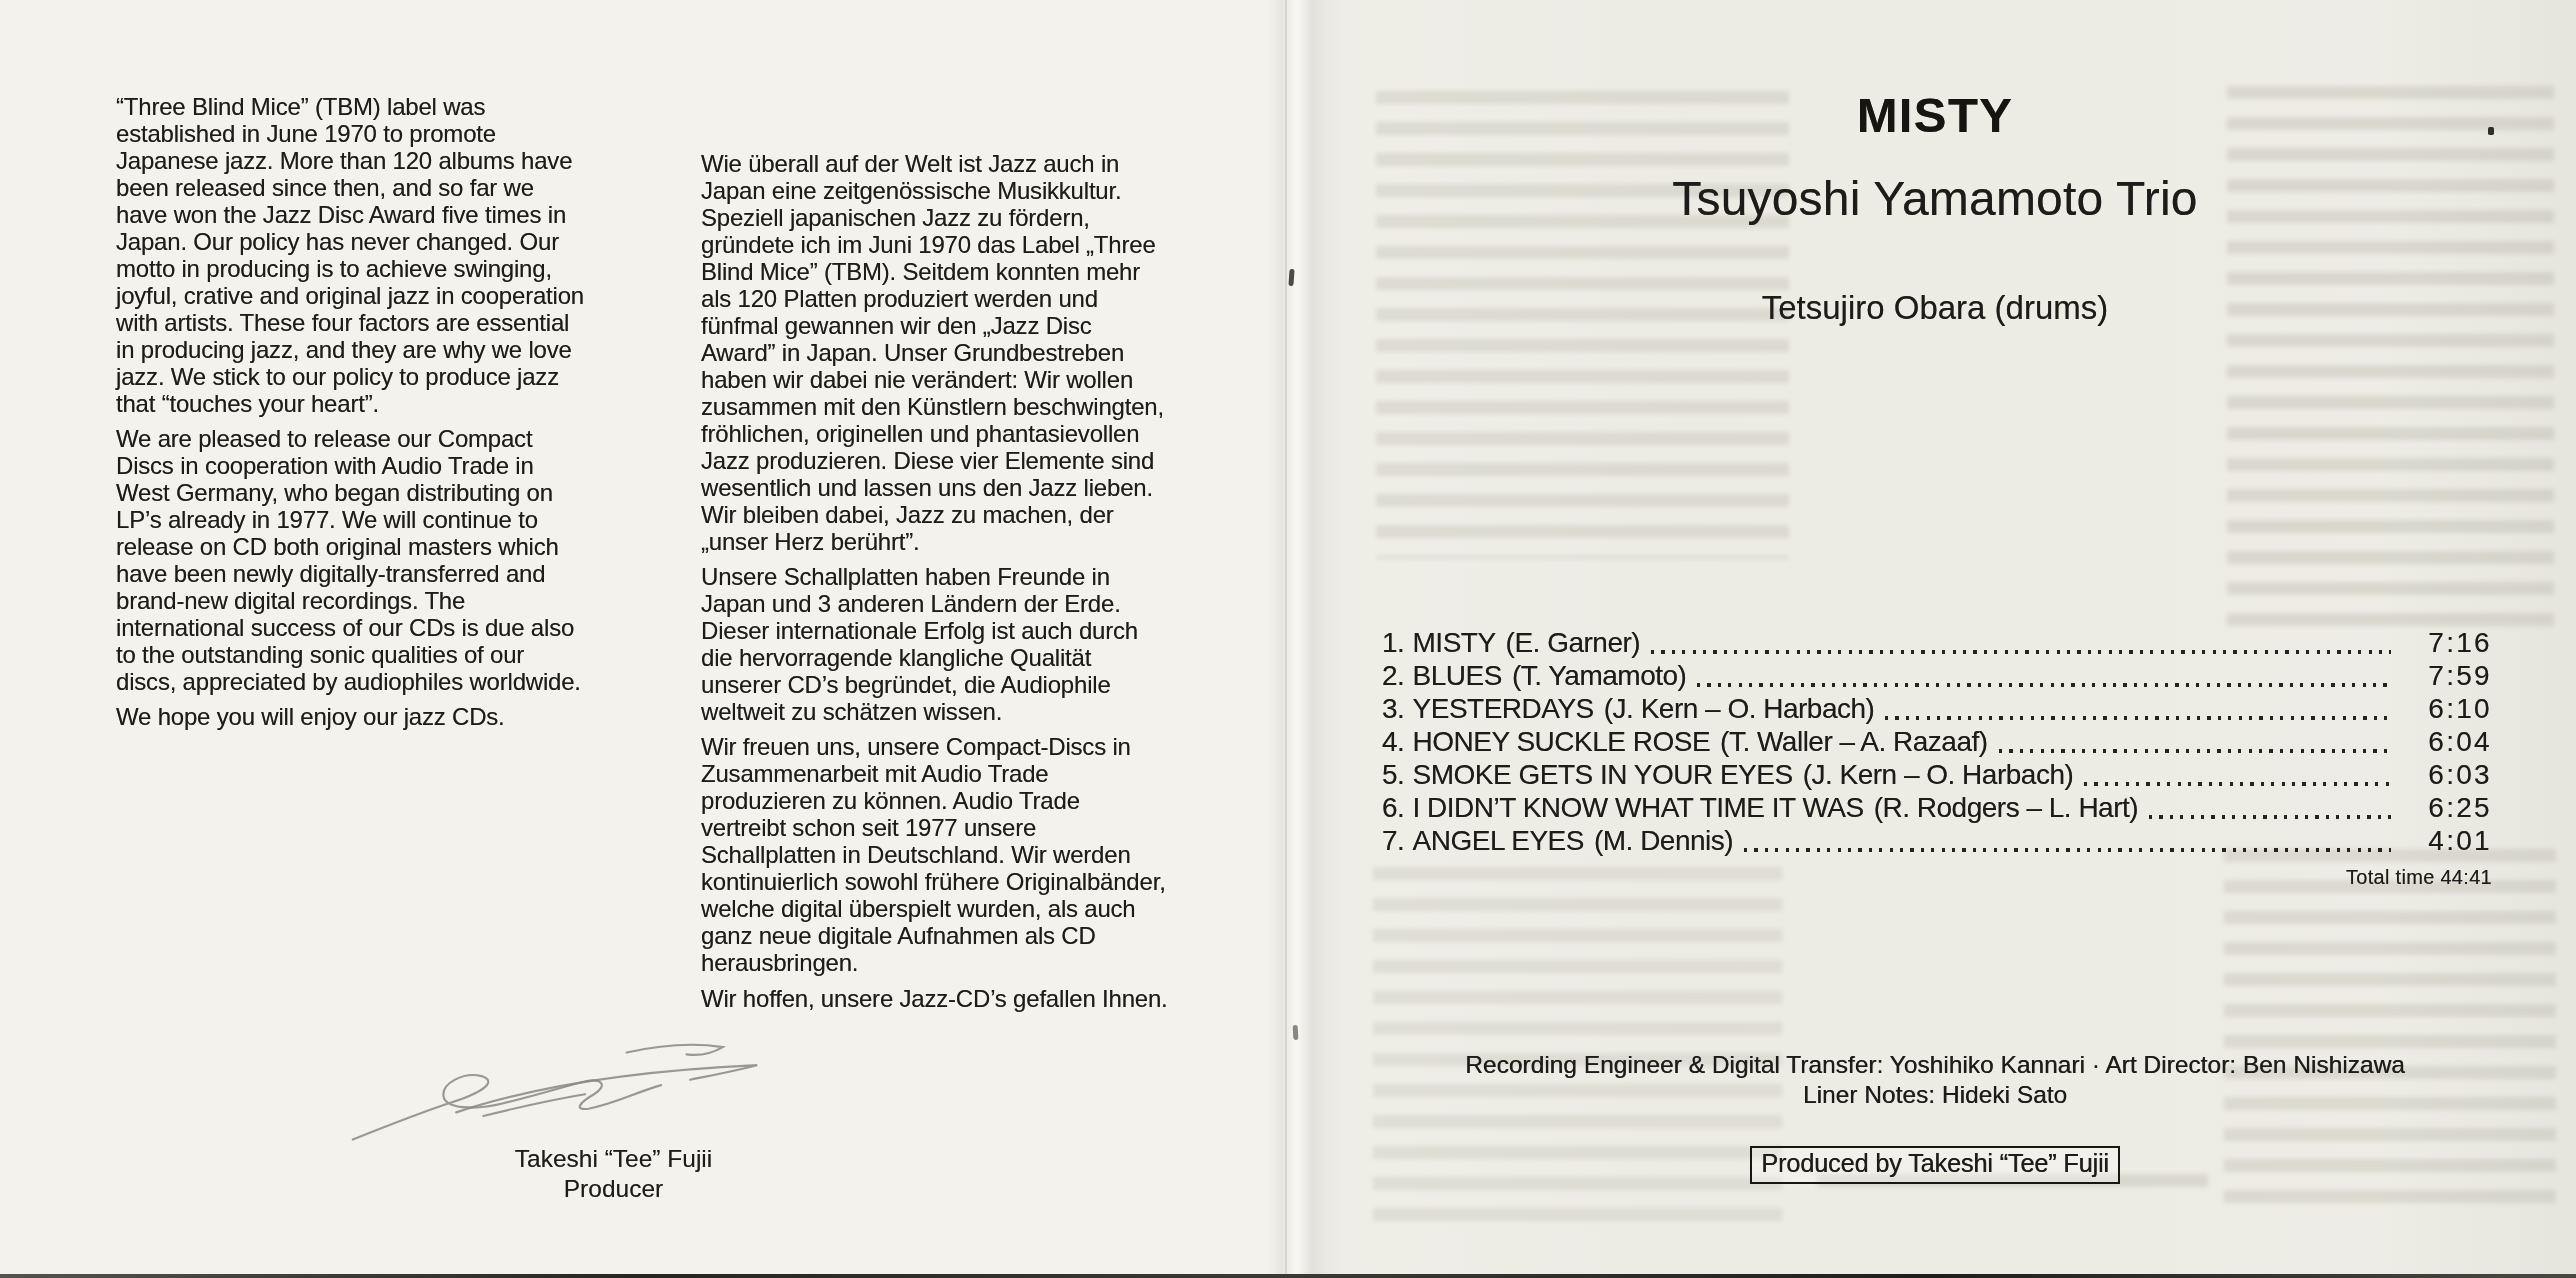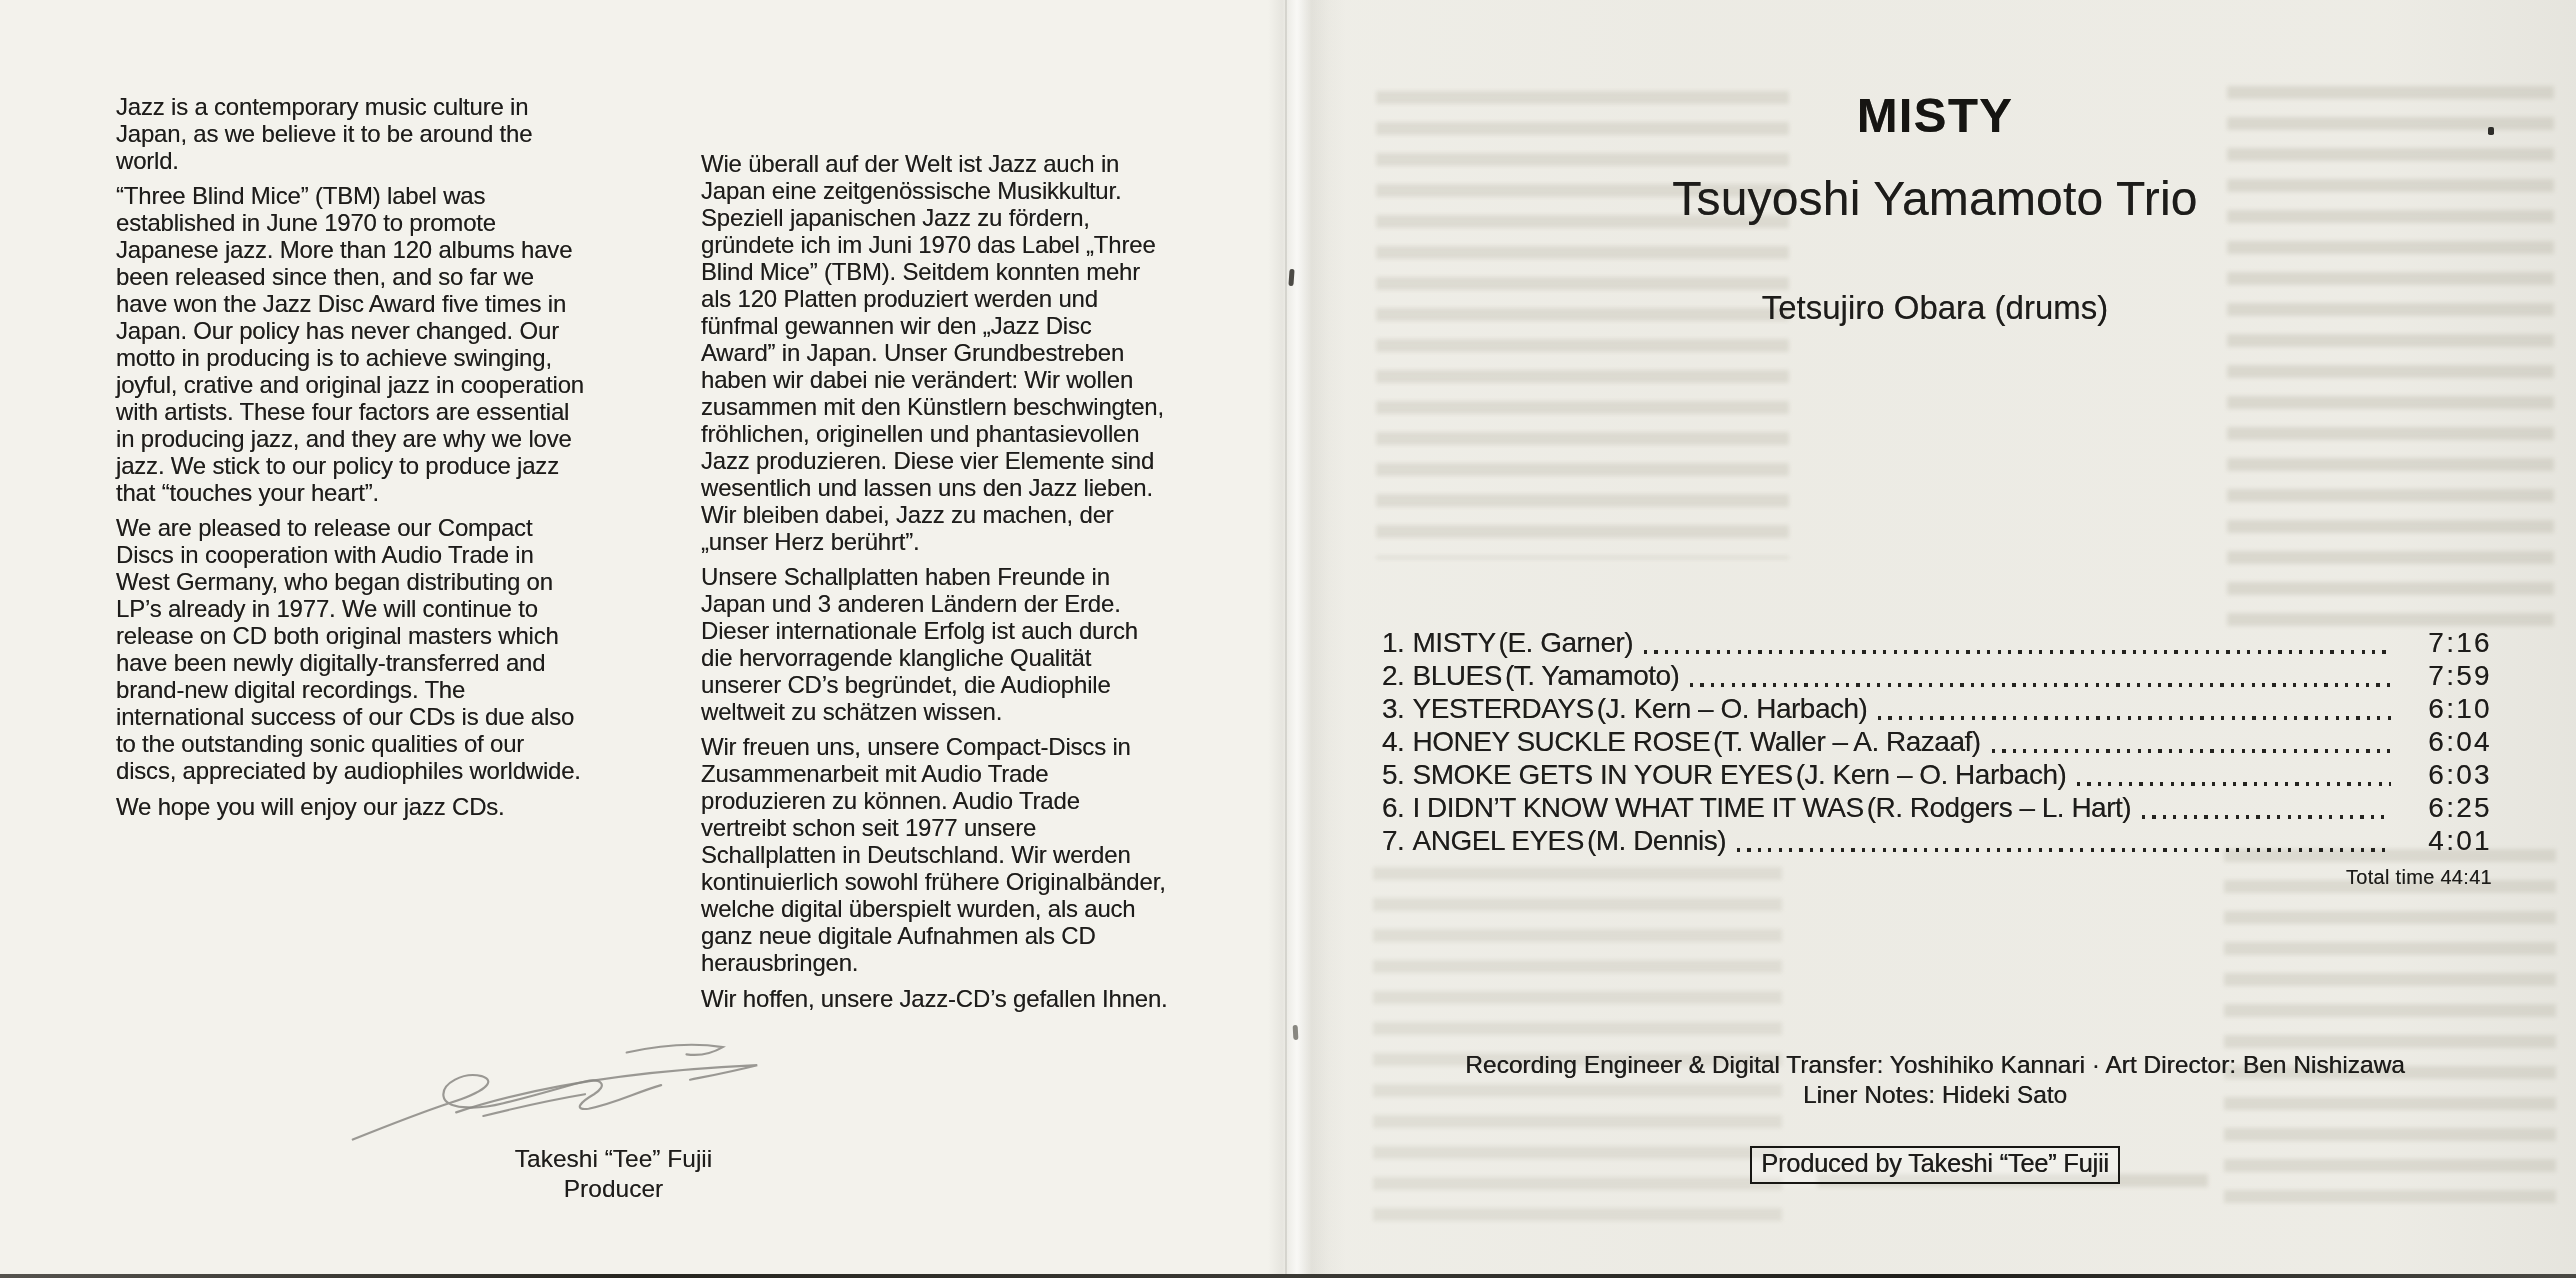--- a/index.html
+++ b/index.html
@@ -29,21 +29,21 @@
                text-shadow:0 0 0.5px rgba(22,21,18,.7);}
   .album-artist{top:171px; font-size:48px; letter-spacing:0.2px;
                 text-shadow:0 0 0.5px rgba(30,28,25,.6);}
   .personnel{top:285px; font-size:33px; line-height:45px;
              text-shadow:0 0 0.5px rgba(30,28,25,.6);}
   .tracklist{left:1382px; top:627px; width:1110px;}
   .track-row{display:flex; align-items:baseline; height:33px; font-size:28px;
              letter-spacing:-0.5px; white-space:nowrap;
              text-shadow:0 0 0.5px rgba(30,28,25,.6);}
   .track-num{margin-right:8.2px;}
-  .track-composer{margin-left:3px;}
+  .track-composer{margin-left:10px;}
   .leader{flex:1; height:3.6px; align-self:flex-end; margin:0 14.5px 6.4px 11px;
           background:repeating-linear-gradient(90deg,#24231f 0 3.2px, rgba(0,0,0,0) 3.2px 10.4px);}
   .track-time{letter-spacing:2.3px; text-align:right; min-width:87px;}
   .total-row{margin-top:8.2px; text-align:right; font-size:20px; letter-spacing:0.3px;
              text-shadow:0 0 0.5px rgba(30,28,25,.6);}
   .credits{top:1050px; font-size:24.5px; line-height:30px; letter-spacing:0;
            text-shadow:0.4px 0 0.4px rgba(20,19,17,.8);}
   .produced-wrap{top:1146px;}
   .produced-box{display:inline-block; border:2.7px solid #171613; padding:0.9px 9px 4.5px 9px;
                 font-size:25.4px; letter-spacing:-0.2px; background:rgba(255,255,255,.25);
@@ -72,21 +72,20 @@
   .sig-path{fill:none; stroke:#8a8884; stroke-width:2.4; stroke-linecap:round; opacity:.85;}
 </style>
 </head>
 <body>
 
 <div class="scan">
 
   <div class="abs">
 
     <div class="abs col col-en">
-      <p>Jazz is a contemporary music culture in Japan, as we believe it to be around the world.</p>
       <p>“Three Blind Mice” (TBM) label was established in June 1970 to promote Japanese jazz. More than 120 albums have been released since then, and so far we have won the Jazz Disc Award five times in Japan. Our policy has never changed. Our motto in producing is to achieve swinging, joyful, crative and original jazz in cooperation with artists. These four factors are essential in producing jazz, and they are why we love jazz. We stick to our policy to produce jazz that “touches your heart”.</p>
       <p>We are pleased to release our Compact Discs in cooperation with Audio Trade in West Germany, who began distributing on LP’s already in 1977. We will continue to release on CD both original masters which have been newly digitally-transferred and brand-new digital recordings. The international success of our CDs is due also to the outstanding sonic qualities of our discs, appreciated by audiophiles worldwide.</p>
       <p>We hope you will enjoy our jazz CDs.</p>
     </div>
 
     <div class="abs col col-de">
       <p>Wie überall auf der Welt ist Jazz auch in Japan eine zeitgenössische Musikkultur. Speziell japanischen Jazz zu fördern, gründete ich im Juni 1970 das Label „Three Blind Mice” (TBM). Seitdem konnten mehr als 120 Platten produziert werden und fünfmal gewannen wir den „Jazz Disc Award” in Japan. Unser Grundbestreben haben wir dabei nie verändert: Wir wollen zusammen mit den Künstlern beschwingten, fröhlichen, originellen und phantasievollen Jazz produzieren. Diese vier Elemente sind wesentlich und lassen uns den Jazz lieben. Wir bleiben dabei, Jazz zu machen, der „unser Herz berührt”.</p>
       <p>Unsere Schallplatten haben Freunde in Japan und 3 anderen Ländern der Erde. Dieser internationale Erfolg ist auch durch die hervorragende klangliche Qualität unserer CD’s begründet, die Audiophile weltweit zu schätzen wissen.</p>
       <p>Wir freuen uns, unsere Compact-Discs in Zusammenarbeit mit Audio Trade produzieren zu können. Audio Trade vertreibt schon seit 1977 unsere Schallplatten in Deutschland. Wir werden kontinuierlich sowohl frühere Originalbänder, welche digital überspielt wurden, als auch ganz neue digitale Aufnahmen als CD herausbringen.</p>
       <p>Wir hoffen, unsere Jazz-CD’s gefallen Ihnen.</p>

